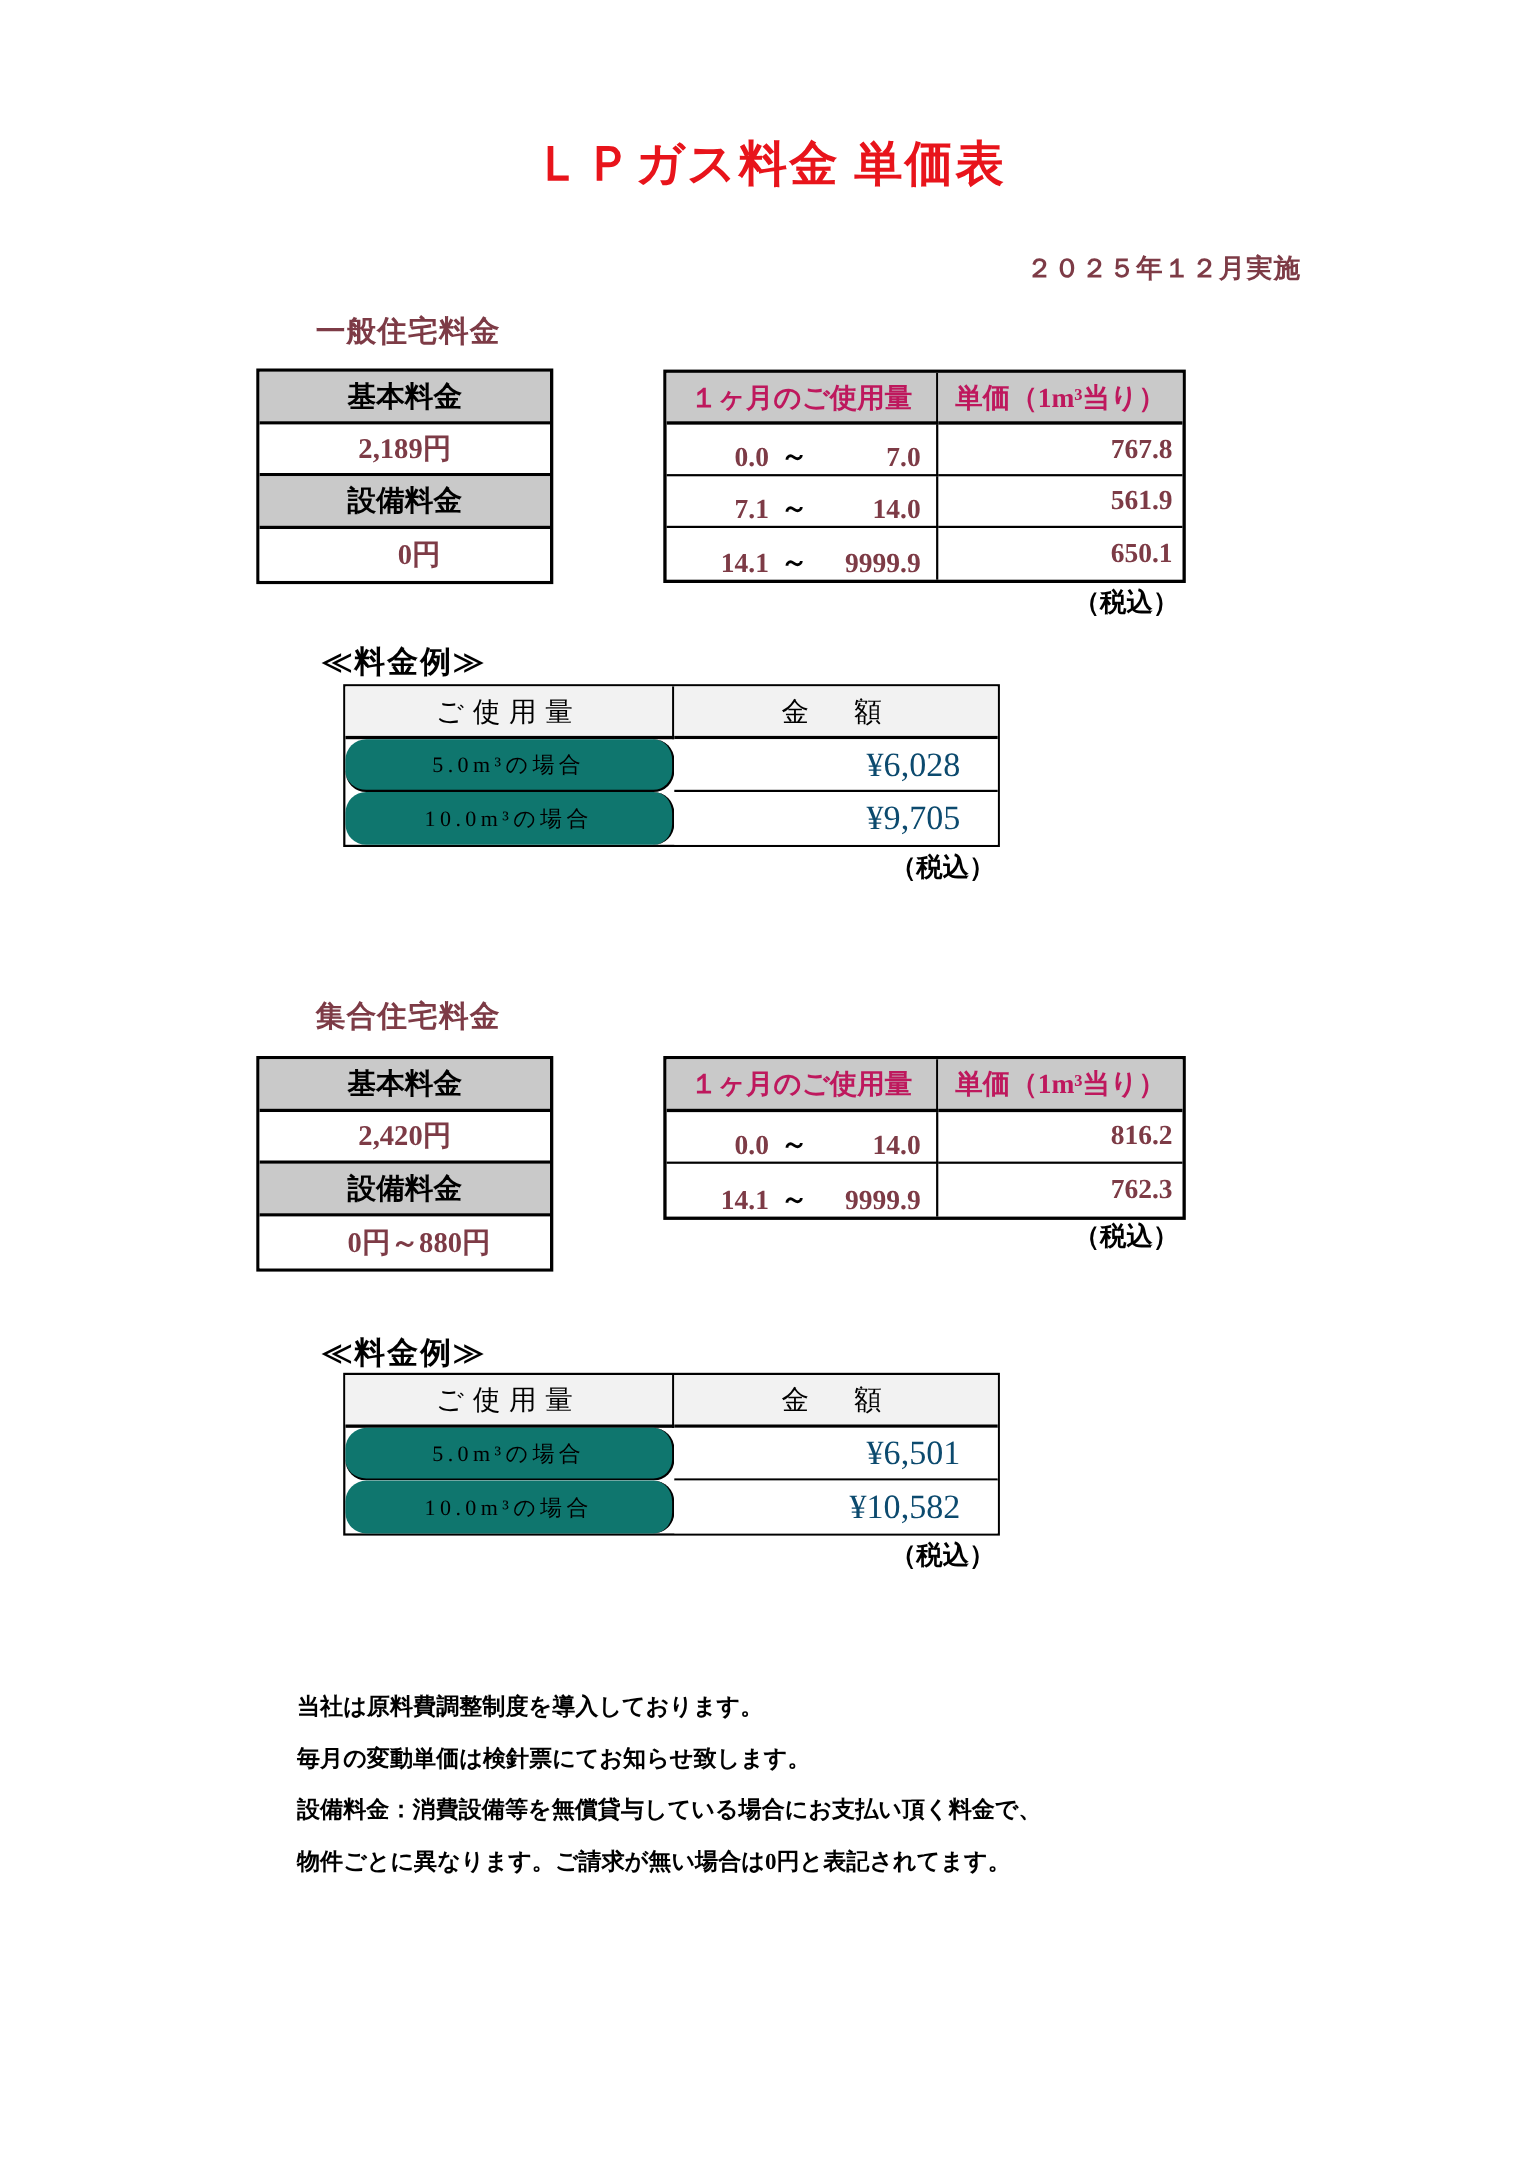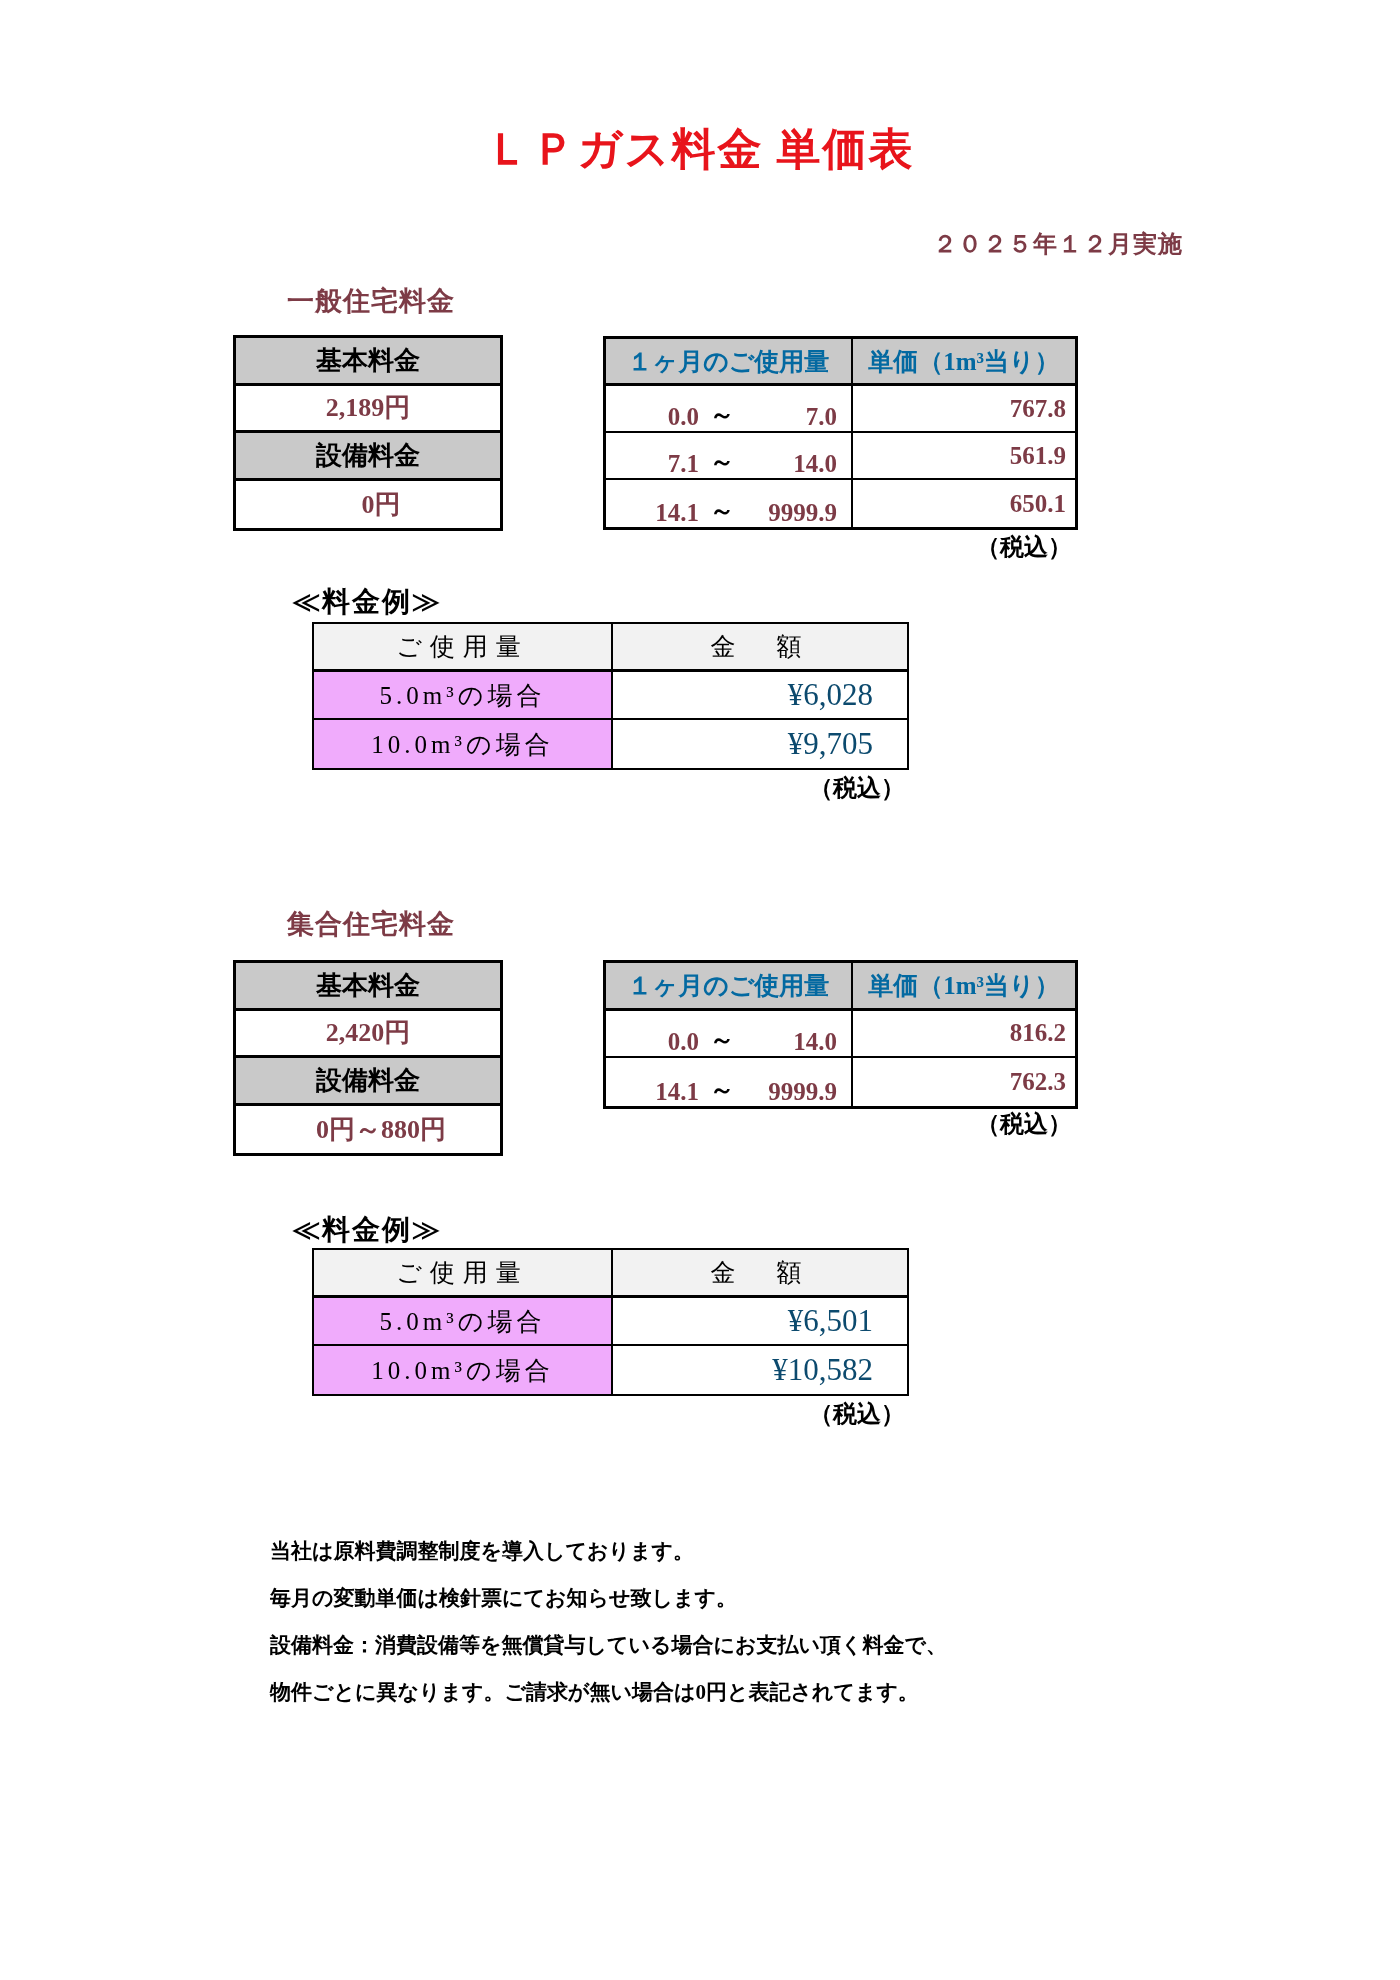--- a/index.html
+++ b/index.html
@@ -49,21 +49,21 @@
   
   .unit-table{
     position:absolute;left:603px;width:469px;
     border:3px solid var(--ink);display:grid;grid-template-columns:247px 1fr;
     box-sizing:content-box;
   }
   .unit-table.t1{top:336px;height:188px;grid-template-rows:repeat(4,1fr);}
   .unit-table.t2{top:960px;height:143px;grid-template-rows:repeat(3,1fr);}
   .unit-table .uhdr{
     background:var(--hdr-gray);display:flex;align-items:center;justify-content:center;
-    font-size:25px;font-weight:bold;color:#0369a1;border-bottom:3px solid var(--ink);
+    font-size:25px;font-weight:bold;color:#be185d;border-bottom:3px solid var(--ink);
   }
   .unit-table .c1{border-right:2px solid var(--ink);}
   .unit-table .range{
     display:flex;align-items:flex-end;padding-right:14px;
     font-size:25px;font-weight:bold;color:var(--maroon);
     border-bottom:2px solid var(--ink);box-sizing:border-box;
   }
   .unit-table .range .lo{flex:1;text-align:right;}
   .unit-table .range .tl{width:46px;text-align:center;color:#000;}
   .unit-table .range .hi{width:92px;text-align:right;}
@@ -96,22 +96,22 @@
   }
   .example-table.e1{top:622px;}
   .example-table.e2{top:1248px;}
   .example-table .c1{border-right:2px solid var(--ink);}
   .example-table .ex-hdr{
     background:var(--hdr-light);display:flex;align-items:center;justify-content:center;
     font-size:25px;color:#000;letter-spacing:8px;border-bottom:3px solid var(--ink);
   }
   .example-table .ex-usage{
     display:flex;align-items:center;justify-content:center;
-    font-size:25px;color:#000;letter-spacing:4px;border-bottom:2px solid var(--ink);
-    box-sizing:border-box;background:#f0abfc;
+    font-size:20px;color:#000;letter-spacing:4px;border-bottom:2px solid var(--ink);
+    box-sizing:border-box;background:#0f766e;border-radius:19px;
   }
   .example-table .ex-amount{
     display:flex;align-items:center;justify-content:flex-end;padding-right:34px;
     font-size:31px;color:#0c4a6e;border-bottom:2px solid var(--ink);
     box-sizing:border-box;background:#fff;padding-left:16px;
   }
   .example-table .last{border-bottom:none;}
 
   .footer{
     position:absolute;left:270px;top:1528px;width:1000px;

